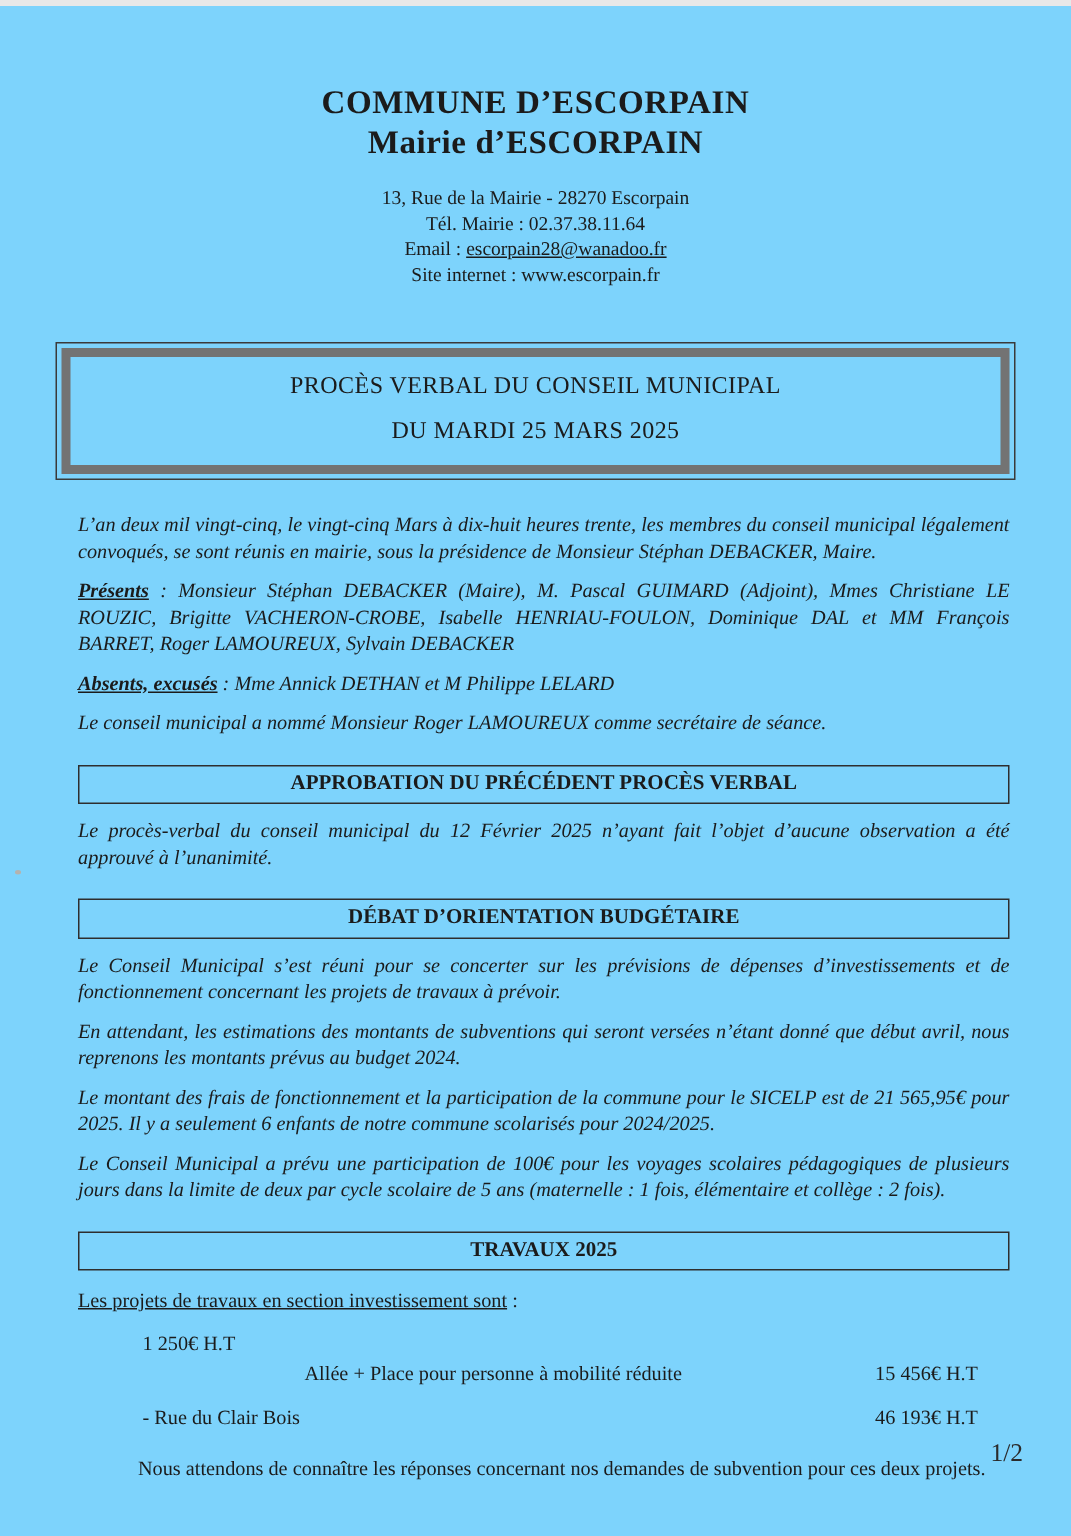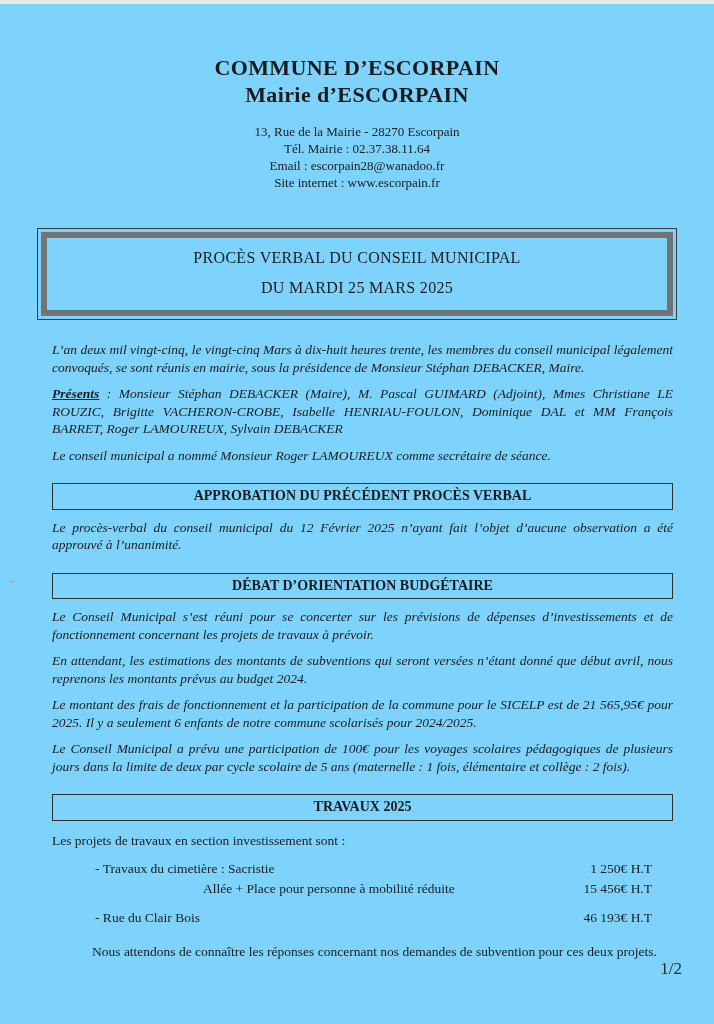--- a/index.html
+++ b/index.html
@@ -20,21 +20,21 @@
     font-size: 22px;
     font-weight: bold;
     letter-spacing: 0.4px;
     line-height: 27px;
   }
   .contact {
     margin-top: 15px;
     font-size: 13px;
     line-height: 17px;
   }
-  .u { }
+  .u { text-decoration: underline; }
   
   .title-box-outer {
     margin: 37px auto 0 auto;
     width: 640px;
     border: 1px solid #3a3a3a;
     padding: 3px;
   }
   .title-box-inner {
     border: 6px solid #737373;
     text-align: center;
@@ -118,38 +118,38 @@
       <div>DU MARDI 25 MARS 2025</div>
     </div>
   </div>
 
   <div class="body">
 
     <p class="para para-first">L’an deux mil vingt-cinq, le vingt-cinq Mars à dix-huit heures trente, les membres du conseil municipal légalement convoqués, se sont réunis en mairie, sous la présidence de Monsieur Stéphan DEBACKER, Maire.</p>
 
     <p class="para"><span class="label-bu">Présents</span> <span>: Monsieur Stéphan DEBACKER (Maire), M. Pascal GUIMARD (Adjoint), Mmes Christiane LE ROUZIC, Brigitte VACHERON-CROBE, Isabelle HENRIAU-FOULON, Dominique DAL et MM François BARRET, Roger LAMOUREUX, Sylvain DEBACKER</span></p>
 
+    <p class="para"><span class="label-bu">Absents, excusés</span> <span>: Mme Annick DETHAN et M Philippe LELARD</span></p>
 
     <p class="para">Le conseil municipal a nommé Monsieur Roger LAMOUREUX comme secrétaire de séance.</p>
 
     <div class="section-head">APPROBATION DU PRÉCÉDENT PROCÈS VERBAL</div>
     <p class="para">Le procès-verbal du conseil municipal du 12 Février 2025 n’ayant fait l’objet d’aucune observation a été approuvé à l’unanimité.</p>
 
     <div class="section-head">DÉBAT D’ORIENTATION BUDGÉTAIRE</div>
     <p class="para">Le Conseil Municipal s’est réuni pour se concerter sur les prévisions de dépenses d’investissements et de fonctionnement concernant les projets de travaux à prévoir.</p>
     <p class="para">En attendant, les estimations des montants de subventions qui seront versées n’étant donné que début avril, nous reprenons les montants prévus au budget 2024.</p>
     <p class="para">Le montant des frais de fonctionnement et la participation de la commune pour le SICELP est de 21 565,95€ pour 2025. Il y a seulement 6 enfants de notre commune scolarisés pour 2024/2025.</p>
     <p class="para">Le Conseil Municipal a prévu une participation de 100€ pour les voyages scolaires pédagogiques de plusieurs jours dans la limite de deux par cycle scolaire de 5 ans (maternelle : 1 fois, élémentaire et collège : 2 fois).</p>
 
     <div class="section-head">TRAVAUX 2025</div>
     <p class="lead-underlined"><span class="u">Les projets de travaux en section investissement sont</span><span> :</span></p>
 
     <div class="travaux-table">
       <div class="travaux-row">
-        <span class="label">- Travaux du cimetière : Sacristie</span>
         <span class="amount">1 250€ H.T</span>
       </div>
       <div class="travaux-row indented">
         <span class="label">Allée + Place pour personne à mobilité réduite</span>
         <span class="amount">15 456€ H.T</span>
       </div>
       <div class="travaux-row spaced">
         <span class="label">- Rue du Clair Bois</span>
         <span class="amount">46 193€ H.T</span>
       </div>

